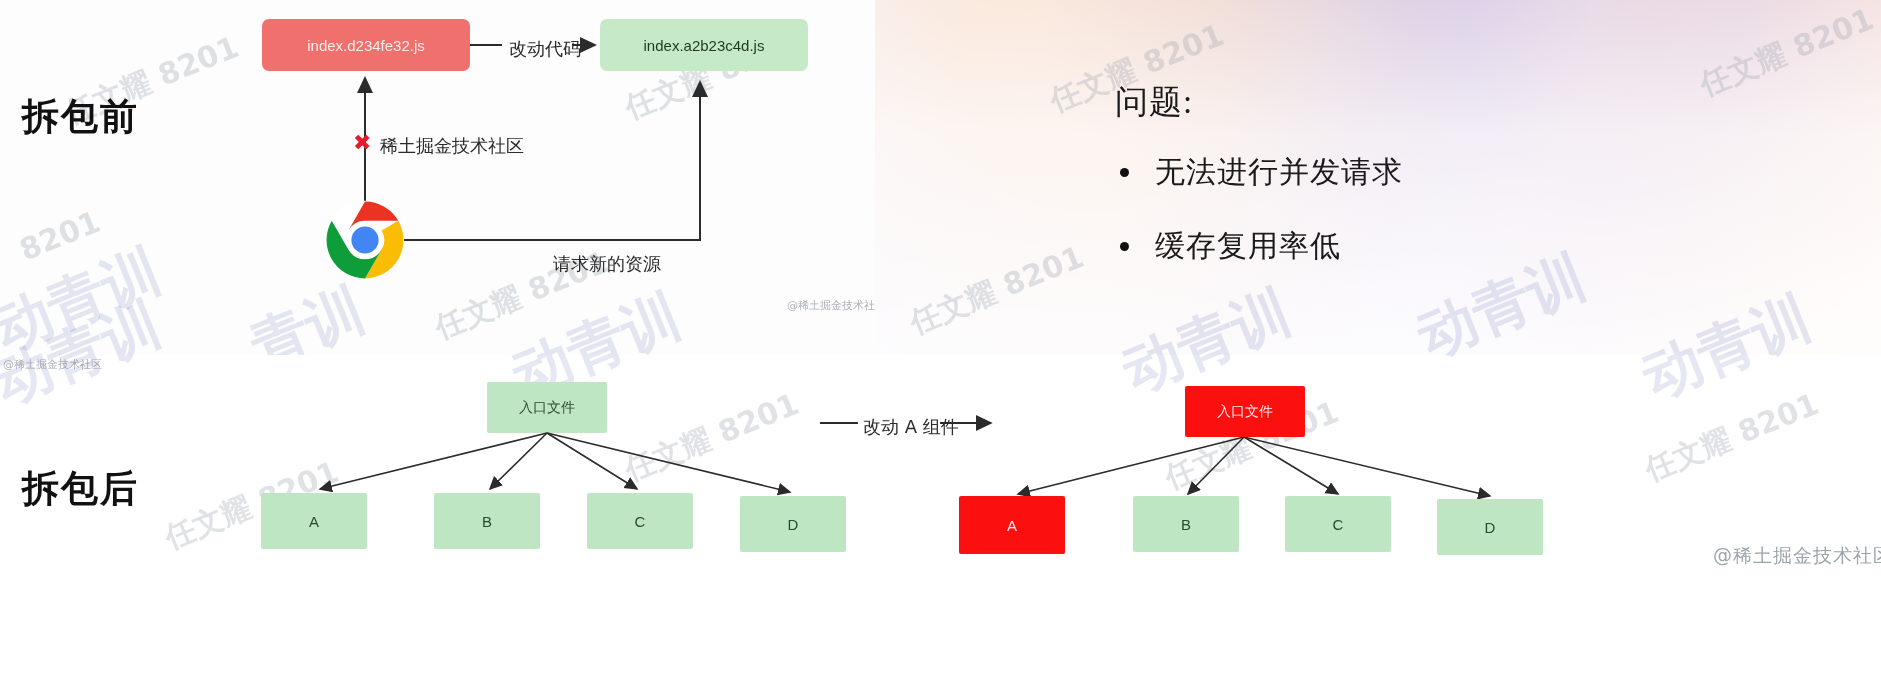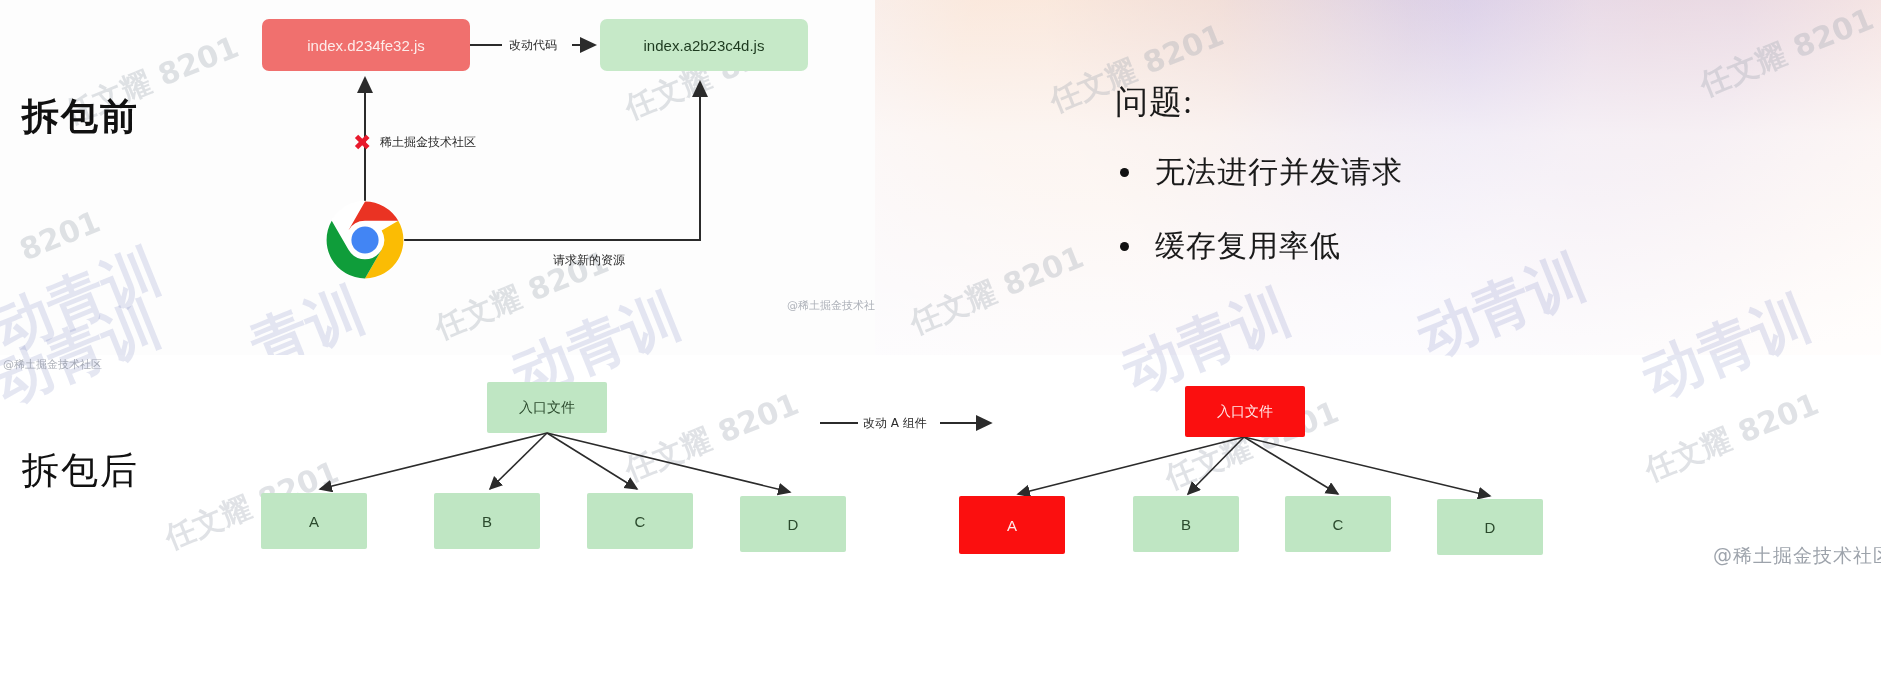--- a/index.html
+++ b/index.html
@@ -51,21 +51,21 @@
   }
   .box-red-soft { background:#f0706e; color:#fdecea; border-radius:7px; }
   .box-green-soft { background:#c6e9c8; color:#1d3a1f; border-radius:7px;text-align:center; }
   .box-green-flat { background:#bfe6c3; color:#2b4a2d; border-radius:2px; }
   .box-red-flat { background:#fb0f0f; color:#ffe9e9; border-radius:2px; }
 
   
   svg.overlay { position:absolute; left:0; top:0; overflow:visible; pointer-events:none; }
 
   .edge-label {
-    position:absolute; font-size:12px; color:#2b2b2b; white-space:nowrap;
+    position:absolute; font-size:18px; color:#2b2b2b; white-space:nowrap;
     font-family:"DejaVu Sans","Liberation Sans",sans-serif;
   }
 
   
   .x-mark {
     position:absolute; color:#e8192c; font-size:22px; font-weight:bold;
     line-height:1; font-family:"DejaVu Sans","Liberation Sans",sans-serif;
   }
 
   
@@ -178,21 +178,21 @@
     <div class="wm wm-diag wm-blue wm-big" style="left:510px; top:-48px;">动青训</div>
     <div class="wm wm-diag wm-blue wm-big" style="left:1120px; top:-52px;">动青训</div>
     <div class="wm wm-diag wm-blue wm-big" style="left:1640px; top:-46px;">动青训</div>
     <div class="wm wm-diag wm-gray wm-mid" style="left:160px; top:130px;">任文耀 8201</div>
     <div class="wm wm-diag wm-gray wm-mid" style="left:620px; top:62px;">任文耀 8201</div>
     <div class="wm wm-diag wm-gray wm-mid" style="left:1160px; top:70px;">任文耀 8201</div>
     <div class="wm wm-diag wm-gray wm-mid" style="left:1640px; top:62px;">任文耀 8201</div>
 
     <div class="wm wm-small" style="left:3px; top:2px;">@稀土掘金技术社区</div>
 
-    <div class="section-title" id="title-after" style="top:91px;">拆包后</div>
+    <div class="section-title" id="title-after" style="top:109px;font-weight:bold;">拆包后</div>
 
     <div class="box box-green-flat" style="left:487px; top:27px; width:120px; height:51px; font-size:14px;">
       <span>入口文件</span>
     </div>
 
     <div class="box box-green-flat" style="left:261px; top:138px; width:106px; height:56px; font-size:15px;">
       <span>A</span>
     </div>
     <div class="box box-green-flat" style="left:434px; top:138px; width:106px; height:56px; font-size:15px;">
       <span>B</span>

